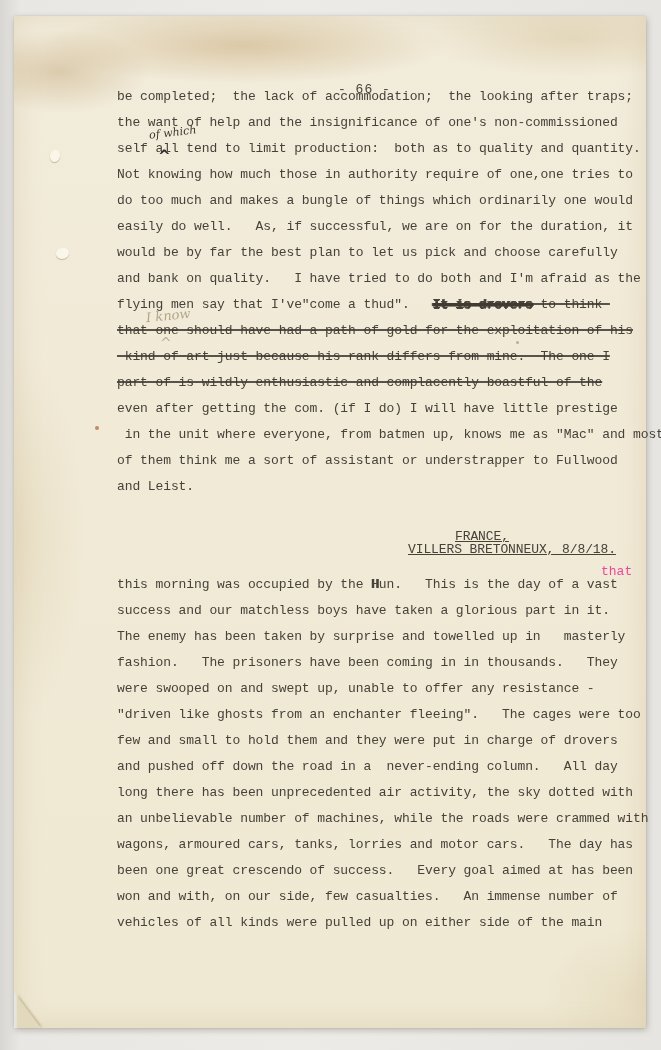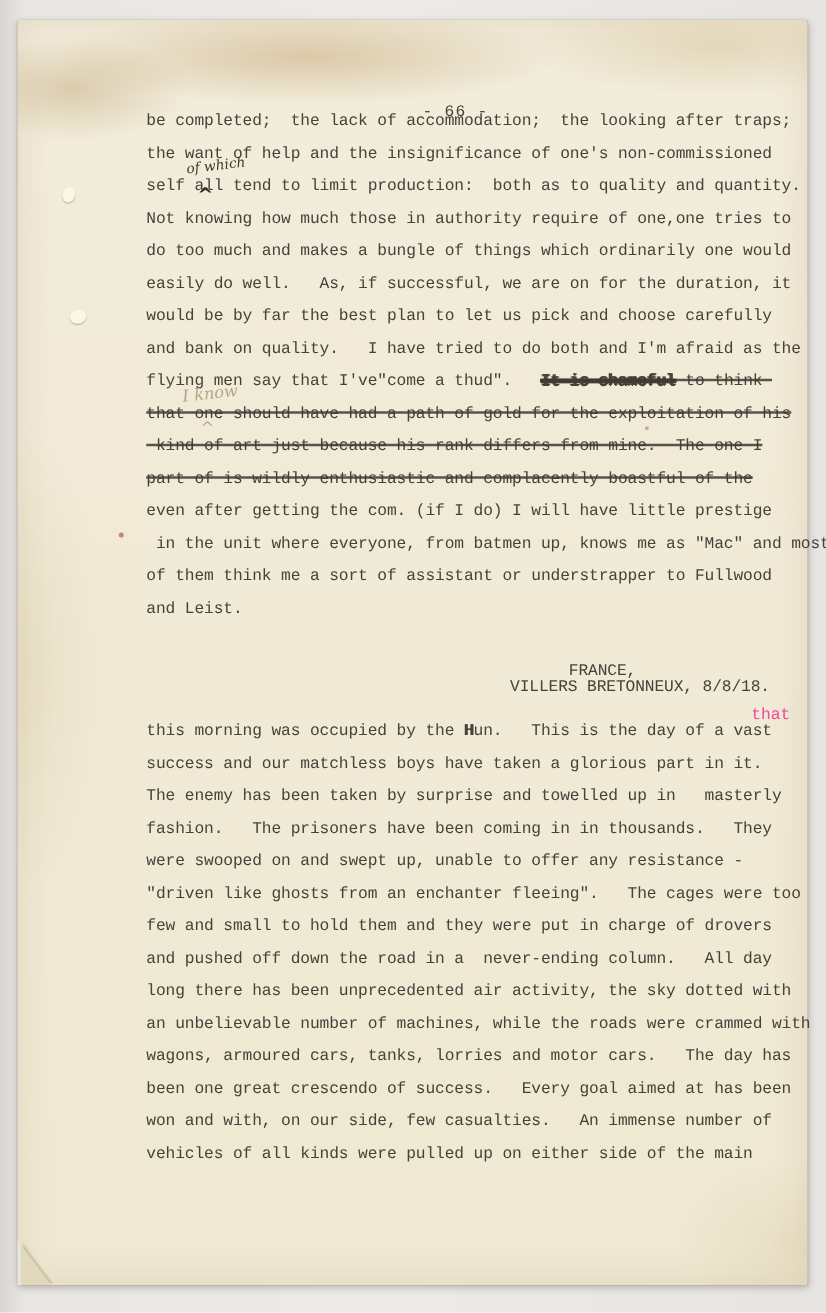--- a/index.html
+++ b/index.html
@@ -20,21 +20,21 @@
     border-radius:2px 3px 2px 2px;
     box-shadow: inset 0 0 28px rgba(168,140,92,0.20), 1px 2px 6px rgba(90,85,75,0.35), 0 0 1px rgba(80,75,65,0.4);
   }
   .ln{white-space:pre;line-height:26px;font-size:13px;letter-spacing:-0.1px;color:#46423a;}
   .block{position:absolute;margin-left:20px;}
   .st{text-decoration:line-through;text-decoration-thickness:1.8px;text-decoration-color:rgba(62,58,50,0.85);}
   .st-heavy{text-decoration-thickness:3px;text-shadow:0.8px 0 0 currentColor,-0.8px 0 0 currentColor,0 0.6px 0 currentColor;}
   .blue{color:#5a54a6;}
   .ot{text-shadow:0.9px 0 0 currentColor,-0.4px 0 0 currentColor;}
   .pagenum{position:absolute;left:338px;top:46px;font-size:13px;letter-spacing:1px;color:#46423a;white-space:pre;margin-top:36px;}
-  .dateline{position:absolute;font-size:13px;letter-spacing:-0.1px;color:#46423a;white-space:pre;line-height:14px;}
+  .dateline{position:absolute;font-size:13px;letter-spacing:-0.1px;color:#46423a;white-space:pre;line-height:14px;text-decoration:underline;}
   .half-insert{position:absolute;font-size:13px;color:#ec4899;white-space:pre;}
   .hand-ink{position:absolute;font-family:"DejaVu Serif",serif;font-style:italic;font-size:11px;color:#3b362e;transform:rotate(-7deg);white-space:pre;}
   .caret-ink{position:absolute;font-family:"DejaVu Sans",sans-serif;font-weight:bold;font-size:15px;color:#2f2d28;line-height:12px;}
   .hand-pencil{position:absolute;font-family:"DejaVu Serif",serif;font-style:italic;font-size:13px;color:#a89a7a;opacity:0.85;transform:rotate(-6deg);white-space:pre;}
   .caret-pencil{position:absolute;font-family:"DejaVu Sans",sans-serif;font-size:14px;color:#b0a383;opacity:0.8;line-height:12px;}
   .fleck{position:absolute;background:#faf6ea;border-radius:50% 40% 55% 45%;box-shadow:0 1px 1px rgba(140,120,80,0.45);}
   .speck{position:absolute;border-radius:50%;}
   .fold-cut{position:absolute;left:0;bottom:0;width:0;height:0;
     border-left:26px solid #e7e5e1;border-top:36px solid transparent;}
   .fold-flap{position:absolute;left:3px;bottom:0;width:0;height:0;
@@ -58,21 +58,21 @@
 
 <div class="block" style="left:97px;top:84px;">
   <div class="ln">be completed;  the lack of accommodation;  the looking after traps;</div>
   <div class="ln">the want of help and the insignificance of one's non-commissioned</div>
   <div class="ln">self all tend to limit production:  both as to quality and quantity.</div>
   <div class="ln">Not knowing how much those in authority require of one,one tries to</div>
   <div class="ln">do too much and makes a bungle of things which ordinarily one would</div>
   <div class="ln">easily do well.   As, if successful, we are on for the duration, it</div>
   <div class="ln">would be by far the best plan to let us pick and choose carefully</div>
   <div class="ln">and bank on quality.   I have tried to do both and I'm afraid as the</div>
-  <div class="ln"><span>flying men say that I've"come a thud".   </span><span class="st st-heavy">It is shameful</span><span class="st"> to think </span></div>
+  <div class="ln"><span>flying men say that I've"come a thud".   </span><span class="st st-heavy">It is drovers</span><span class="st"> to think </span></div>
   <div class="ln st">that one should have had a path of gold for the exploitation of his</div>
   <div class="ln st"> kind of art just because his rank differs from mine.  The one I</div>
   <div class="ln st">part of is wildly enthusiastic and complacently boastful of the</div>
   <div class="ln">even after getting the com. (if I do) I will have little prestige</div>
   <div class="ln"> in the unit where everyone, from batmen up, knows me as "Mac" and most</div>
   <div class="ln">of them think me a sort of assistant or understrapper to Fullwood</div>
   <div class="ln">and Leist.</div>
 </div>
 
 <div class="hand-ink" style="left:149px;top:126px;">of which</div>

